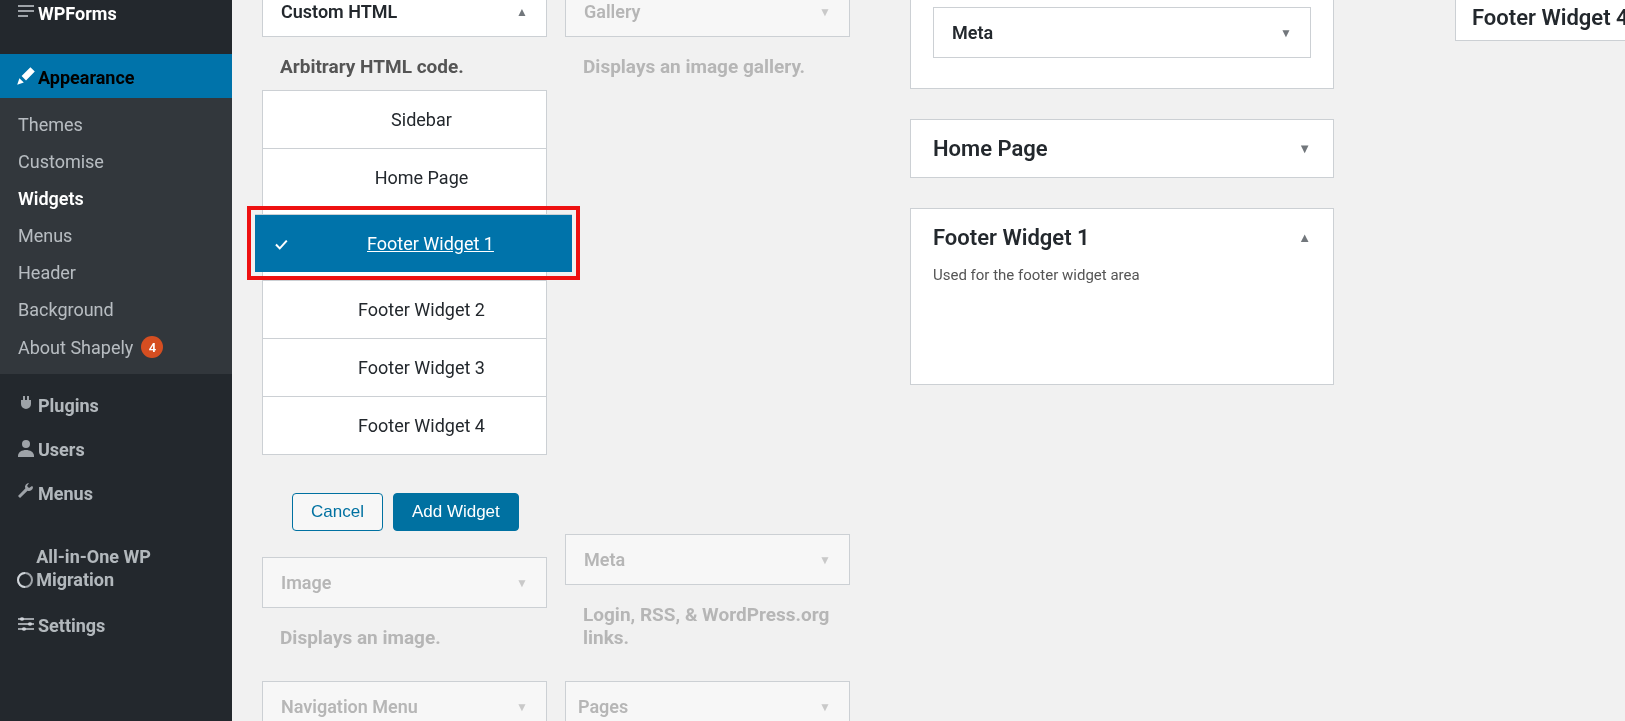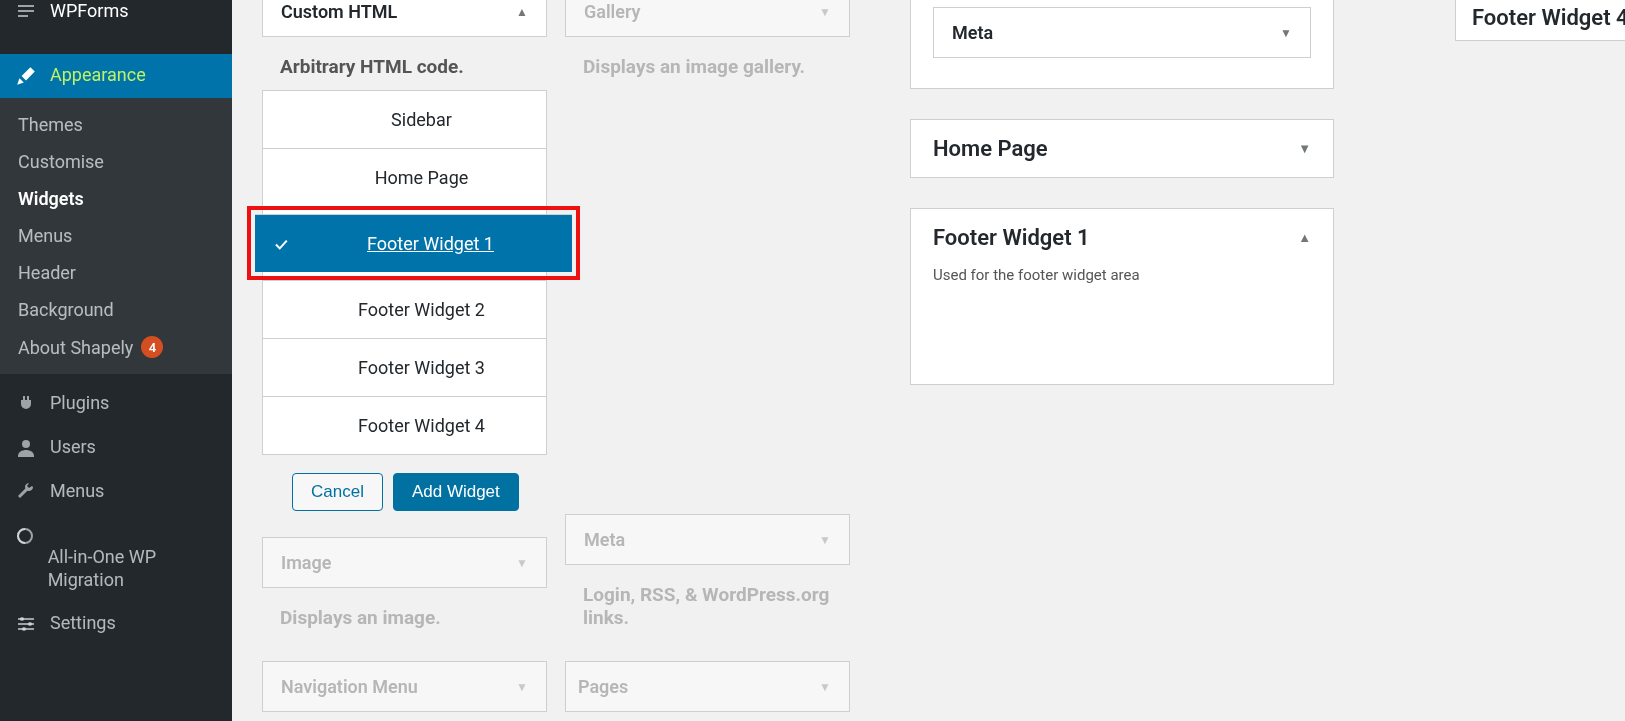--- a/index.html
+++ b/index.html
@@ -18,38 +18,39 @@
     .admin-sidebar {
       width: 232px;
       background: #23282d;
       color: #eee;
       flex-shrink: 0;
       font-size: 18px;
       position: relative;
     }
     .admin-sidebar .menu-item {
       display: flex;
-      align-items: flex-start;
+      align-items: flex-end;
       padding: 10px 14px;
       color: rgba(240,245,250,0.7);
       cursor: pointer;
-      gap: 12px;
+      gap: 0;
       position: relative;
+      font-weight: bold;
     }
     .admin-sidebar .menu-item .icon {
       width: 24px; height: 24px; display:flex; align-items:center; justify-content:center;
       color: rgba(240,245,250,0.6);
     }
     .admin-sidebar .menu-item.top-cut {
       color: #fff;
       padding-top: 0;
     }
     .admin-sidebar .menu-item.current {
       background: #0073aa;
-      color: #bef264;
+      color: #000000;
     }
     .admin-sidebar .menu-item.current .icon { color: #fff; }
     .admin-sidebar .menu-item.current::after {
       content: "";
       position: absolute;
       right: -10px;
       top: 50%;
       transform: translateY(-50%);
       border: 10px solid transparent;
       border-right-color: #f1f1f1;
@@ -146,20 +147,21 @@
       margin-left: -16px;
       margin-right: -34px;
     }
 
     .btn-row { display:flex; gap:10px; padding: 18px 0 26px 30px; }
     .btn {
       padding: 8px 18px;
       font-size: 17px;
       border-radius: 4px;
       cursor: pointer;
+      margin-top: 20px;
     }
     .btn-secondary {
       background: #f7f7f7;
       border: 1px solid #0071a1;
       color: #0071a1;
     }
     .btn-primary {
       background: #0071a1;
       border: 1px solid #0071a1;
       color: #fff;

